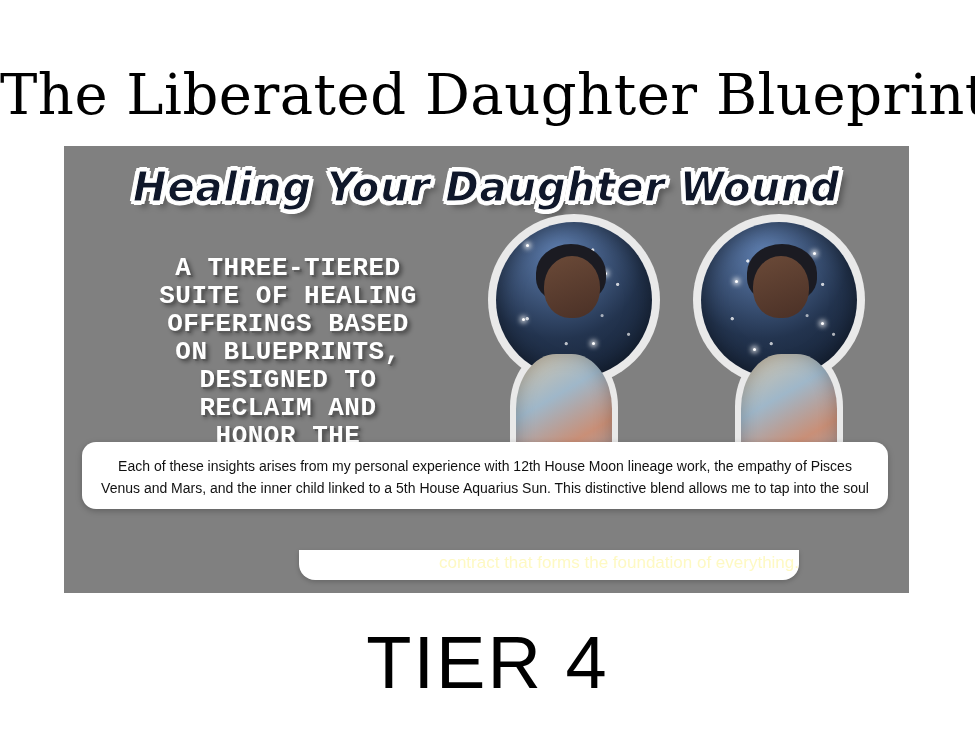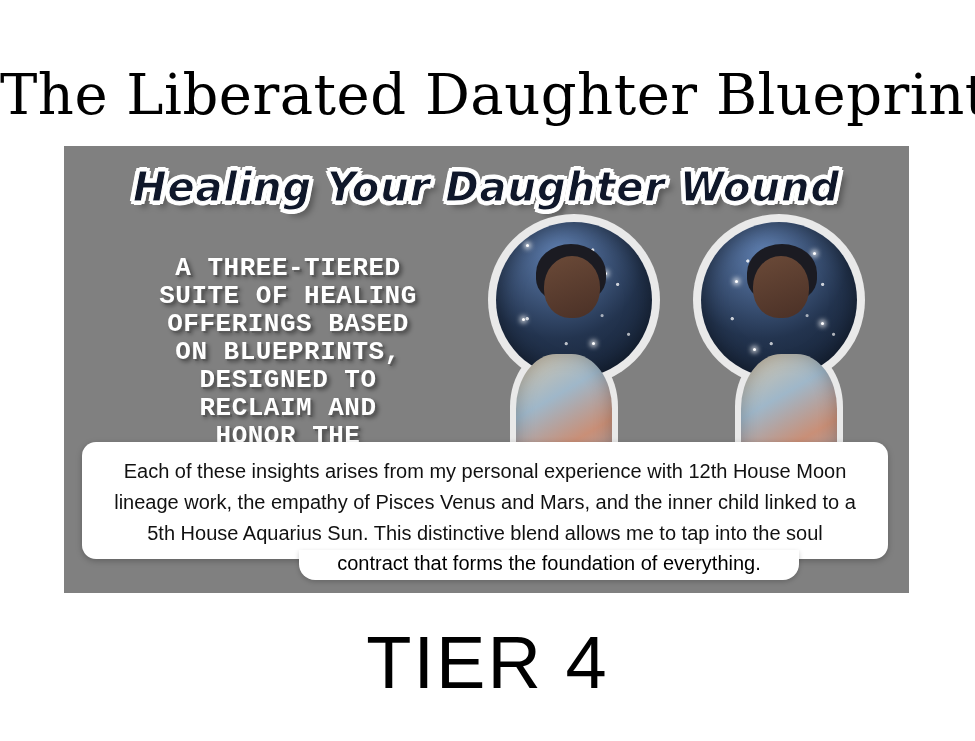--- a/index.html
+++ b/index.html
@@ -179,21 +179,21 @@
   .quote-bubble {
     position: absolute;
     left: 18px;
     top: 296px;
     width: 806px;
     background: #ffffff;
     border-radius: 14px;
     padding: 14px 18px 10px 18px;
     box-sizing: border-box;
     box-shadow: 0 2px 6px rgba(0,0,0,0.25);
-    font-size: 20px;
+    font-size: 14px;
     line-height: 1.55;
     color: #111111;
     text-align: center;
   }
 
   .quote-tail {
     position: absolute;
     left: 235px;
     top: 404px;
     width: 500px;
@@ -203,23 +203,23 @@
     border-bottom-right-radius: 16px;
     box-shadow: 0 2px 5px rgba(0,0,0,0.2);
   }
   .quote-tail-text {
     position: absolute;
     left: 235px;
     top: 404px;
     width: 500px;
     height: 30px;
     line-height: 26px;
-    text-align: center;
-    font-size: 20px;
-    color: #000000;
+    text-align: right;
+    font-size: 17px;
+    color: #fef9c3;
   }
 
   
   .tier-label {
     position: absolute;
     top: 620px;
     left: 0;
     width: 975px;
     text-align: center;
     font-family: "Liberation Sans", sans-serif;

